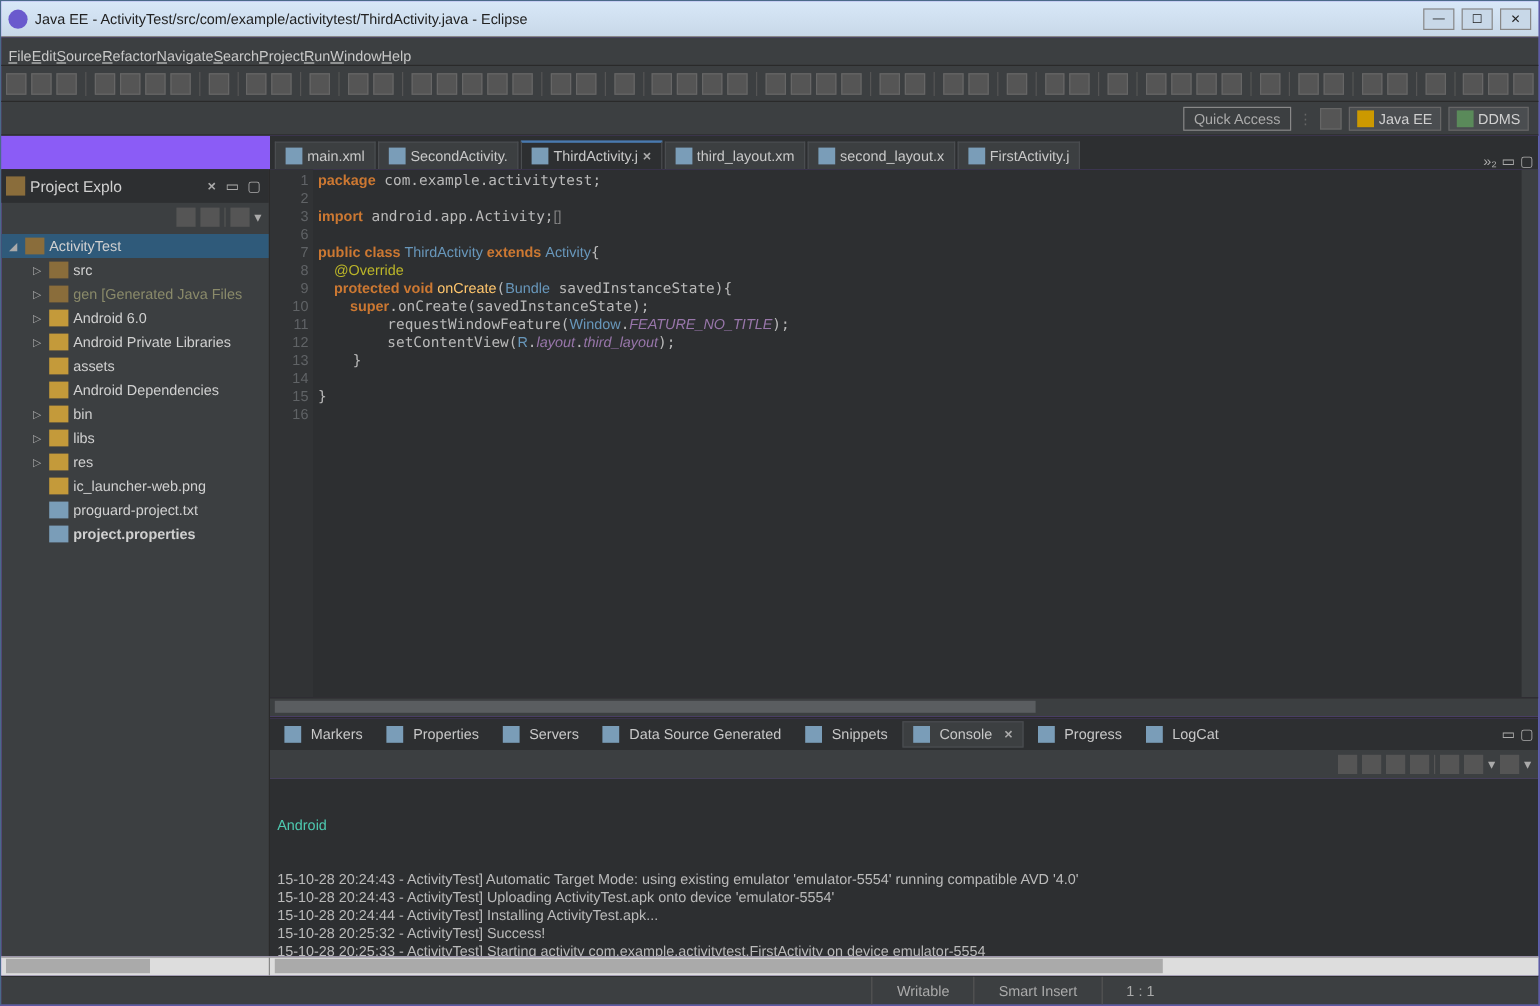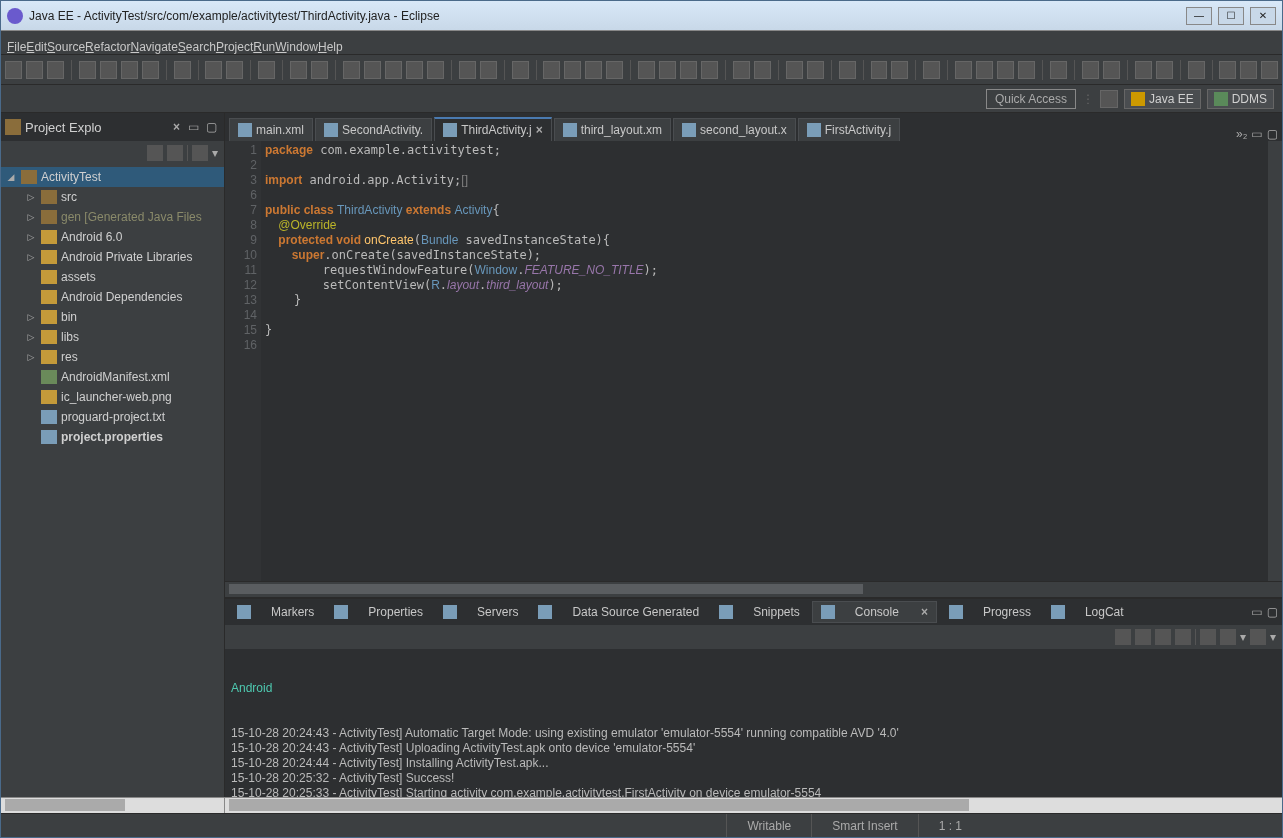--- a/index.html
+++ b/index.html
@@ -14,21 +14,21 @@
 .menubar span { color:#c8c8c8; cursor:pointer; font-size:12px; }
 .menubar span u { text-decoration:underline; }
 .toolbar { height:30px; background:#3c3f41; border-bottom:1px solid #2a2a2a; display:flex; align-items:center; padding:0 4px; gap:4px; }
 .tb-btn { width:18px; height:18px; background:#555; border:1px solid #666; display:inline-block; cursor:pointer; }
 .tb-sep { width:1px; height:20px; background:#555; margin:0 3px; }
 .quickrow { height:28px; background:#3c3f41; display:flex; align-items:center; justify-content:flex-end; padding:0 8px; gap:6px; border-bottom:1px solid #2a2a2a; }
 .quick { border:1px solid #888; padding:2px 8px; color:#aaa; background:#3c3f41; cursor:pointer; }
 .persp { display:flex; align-items:center; gap:4px; padding:2px 6px; background:#4a4d50; border:1px solid #666; cursor:pointer; font-size:11px; }
 .persp .pi { width:14px; height:14px; background:#c90; }
 .main { flex:1; display:flex; overflow:hidden; }
-.left { width:224px; background:#3c3f41; border-right:1px solid #2a2a2a; display:flex; flex-direction:column; }
+.left { width:224px; background:#3c3f41; border-right:1px solid #2a2a2a; display:flex; flex-direction:column;margin-top:28px; }
 .view-hdr { height:28px; display:flex; align-items:center; background:#2d2f31; padding:0 4px; gap:4px; }
 .view-hdr .vi { width:16px; height:16px; background:#8a6d3b; }
 .view-hdr .vt { flex:1; color:#d0d0d0; font-size:13px; }
 .view-hdr .x { color:#aaa; cursor:pointer; padding:0 4px; font-weight:bold; }
 .view-hdr .mm { width:14px; height:14px; cursor:pointer; color:#aaa; }
 .view-tools { height:24px; display:flex; align-items:center; justify-content:flex-end; padding:0 6px; gap:4px; }
 .view-tools .tb { width:16px; height:16px; background:#555; cursor:pointer; }
 .tree { flex:1; overflow:auto; padding:2px 0; }
 .tree-row { display:flex; align-items:center; height:20px; padding-left:4px; cursor:pointer; gap:4px; white-space:nowrap; }
 .tree-row.sel { background:#2f5a7a; }
@@ -55,21 +55,21 @@
 .type { color:#6897bb; }
 .ann { color:#bbb529; }
 .com { color:#808080; }
 .fld { color:#9876aa; font-style:italic; }
 .method { color:#ffc66d; }
 .hscroll { height:16px; background:#3c3f41; border-top:1px solid #2a2a2a; position:relative; }
 .hscroll .thumb { position:absolute; left:4px; top:2px; height:10px; width:60%; background:#5a5d60; }
 .vscroll { width:14px; background:#3c3f41; }
 .bottom { height:200px; display:flex; flex-direction:column; border-top:2px solid #2a2a2a; }
 .btabs { height:26px; background:#2d2f31; display:flex; align-items:center; padding:0 4px; gap:4px; }
-.btab { display:flex; align-items:flex-end; gap:20px; padding:3px 8px; cursor:pointer; color:#c8c8c8; font-size:12px; }
+.btab { display:flex; align-items:flex-end; gap:8px; padding:3px 8px; cursor:pointer; color:#c8c8c8; font-size:12px; }
 .btab.active { background:#3c3f41; border:1px solid #4a4d50; }
 .btab .bi { width:14px; height:14px; background:#7a9db8; }
 .btab .bx { color:#aaa; cursor:pointer; font-weight:bold; padding-left:2px;}
 .btabs .mm { margin-left:auto; display:flex; gap:4px; color:#aaa; }
 .btools { height:24px; display:flex; align-items:center; justify-content:flex-end; padding:0 6px; gap:4px; background:#3c3f41; }
 .btools .tb { width:16px; height:16px; background:#555; cursor:pointer; }
 .console { flex:1; background:#2d2f31; font-family:Consolas,monospace; font-size:12px; line-height:15px; padding:2px 6px; overflow:hidden; white-space:pre; color:#bababa; }
 .console .hdr { color:#4ec9b0; }
 .status { height:24px; background:#3c3f41; border-top:1px solid #2a2a2a; display:flex; align-items:center; color:#aaa; font-size:11px; }
 .status .cell { border-left:1px solid #555; padding:0 20px; height:100%; display:flex; align-items:center; }
@@ -251,25 +251,20 @@
             </div>
             <div class="tree-row" style="padding-left: 24px;">
               <span class="ar">▷</span>
               <span class="fi folder"></span>
               <span class="lbl">libs</span>
             </div>
             <div class="tree-row" style="padding-left: 24px;">
               <span class="ar">▷</span>
               <span class="fi folder"></span>
               <span class="lbl">res</span>
-            </div>
-            <div class="tree-row" style="padding-left: 24px;">
-              <span class="ar"></span>
-              <span class="fi xml"></span>
-              <span class="lbl">AndroidManifest.xml</span>
             </div>
             <div class="tree-row" style="padding-left: 24px;">
               <span class="ar"></span>
               <span class="fi img"></span>
               <span class="lbl">ic_launcher-web.png</span>
             </div>
             <div class="tree-row" style="padding-left: 24px;">
               <span class="ar"></span>
               <span class="fi file"></span>
               <span class="lbl">proguard-project.txt</span>

